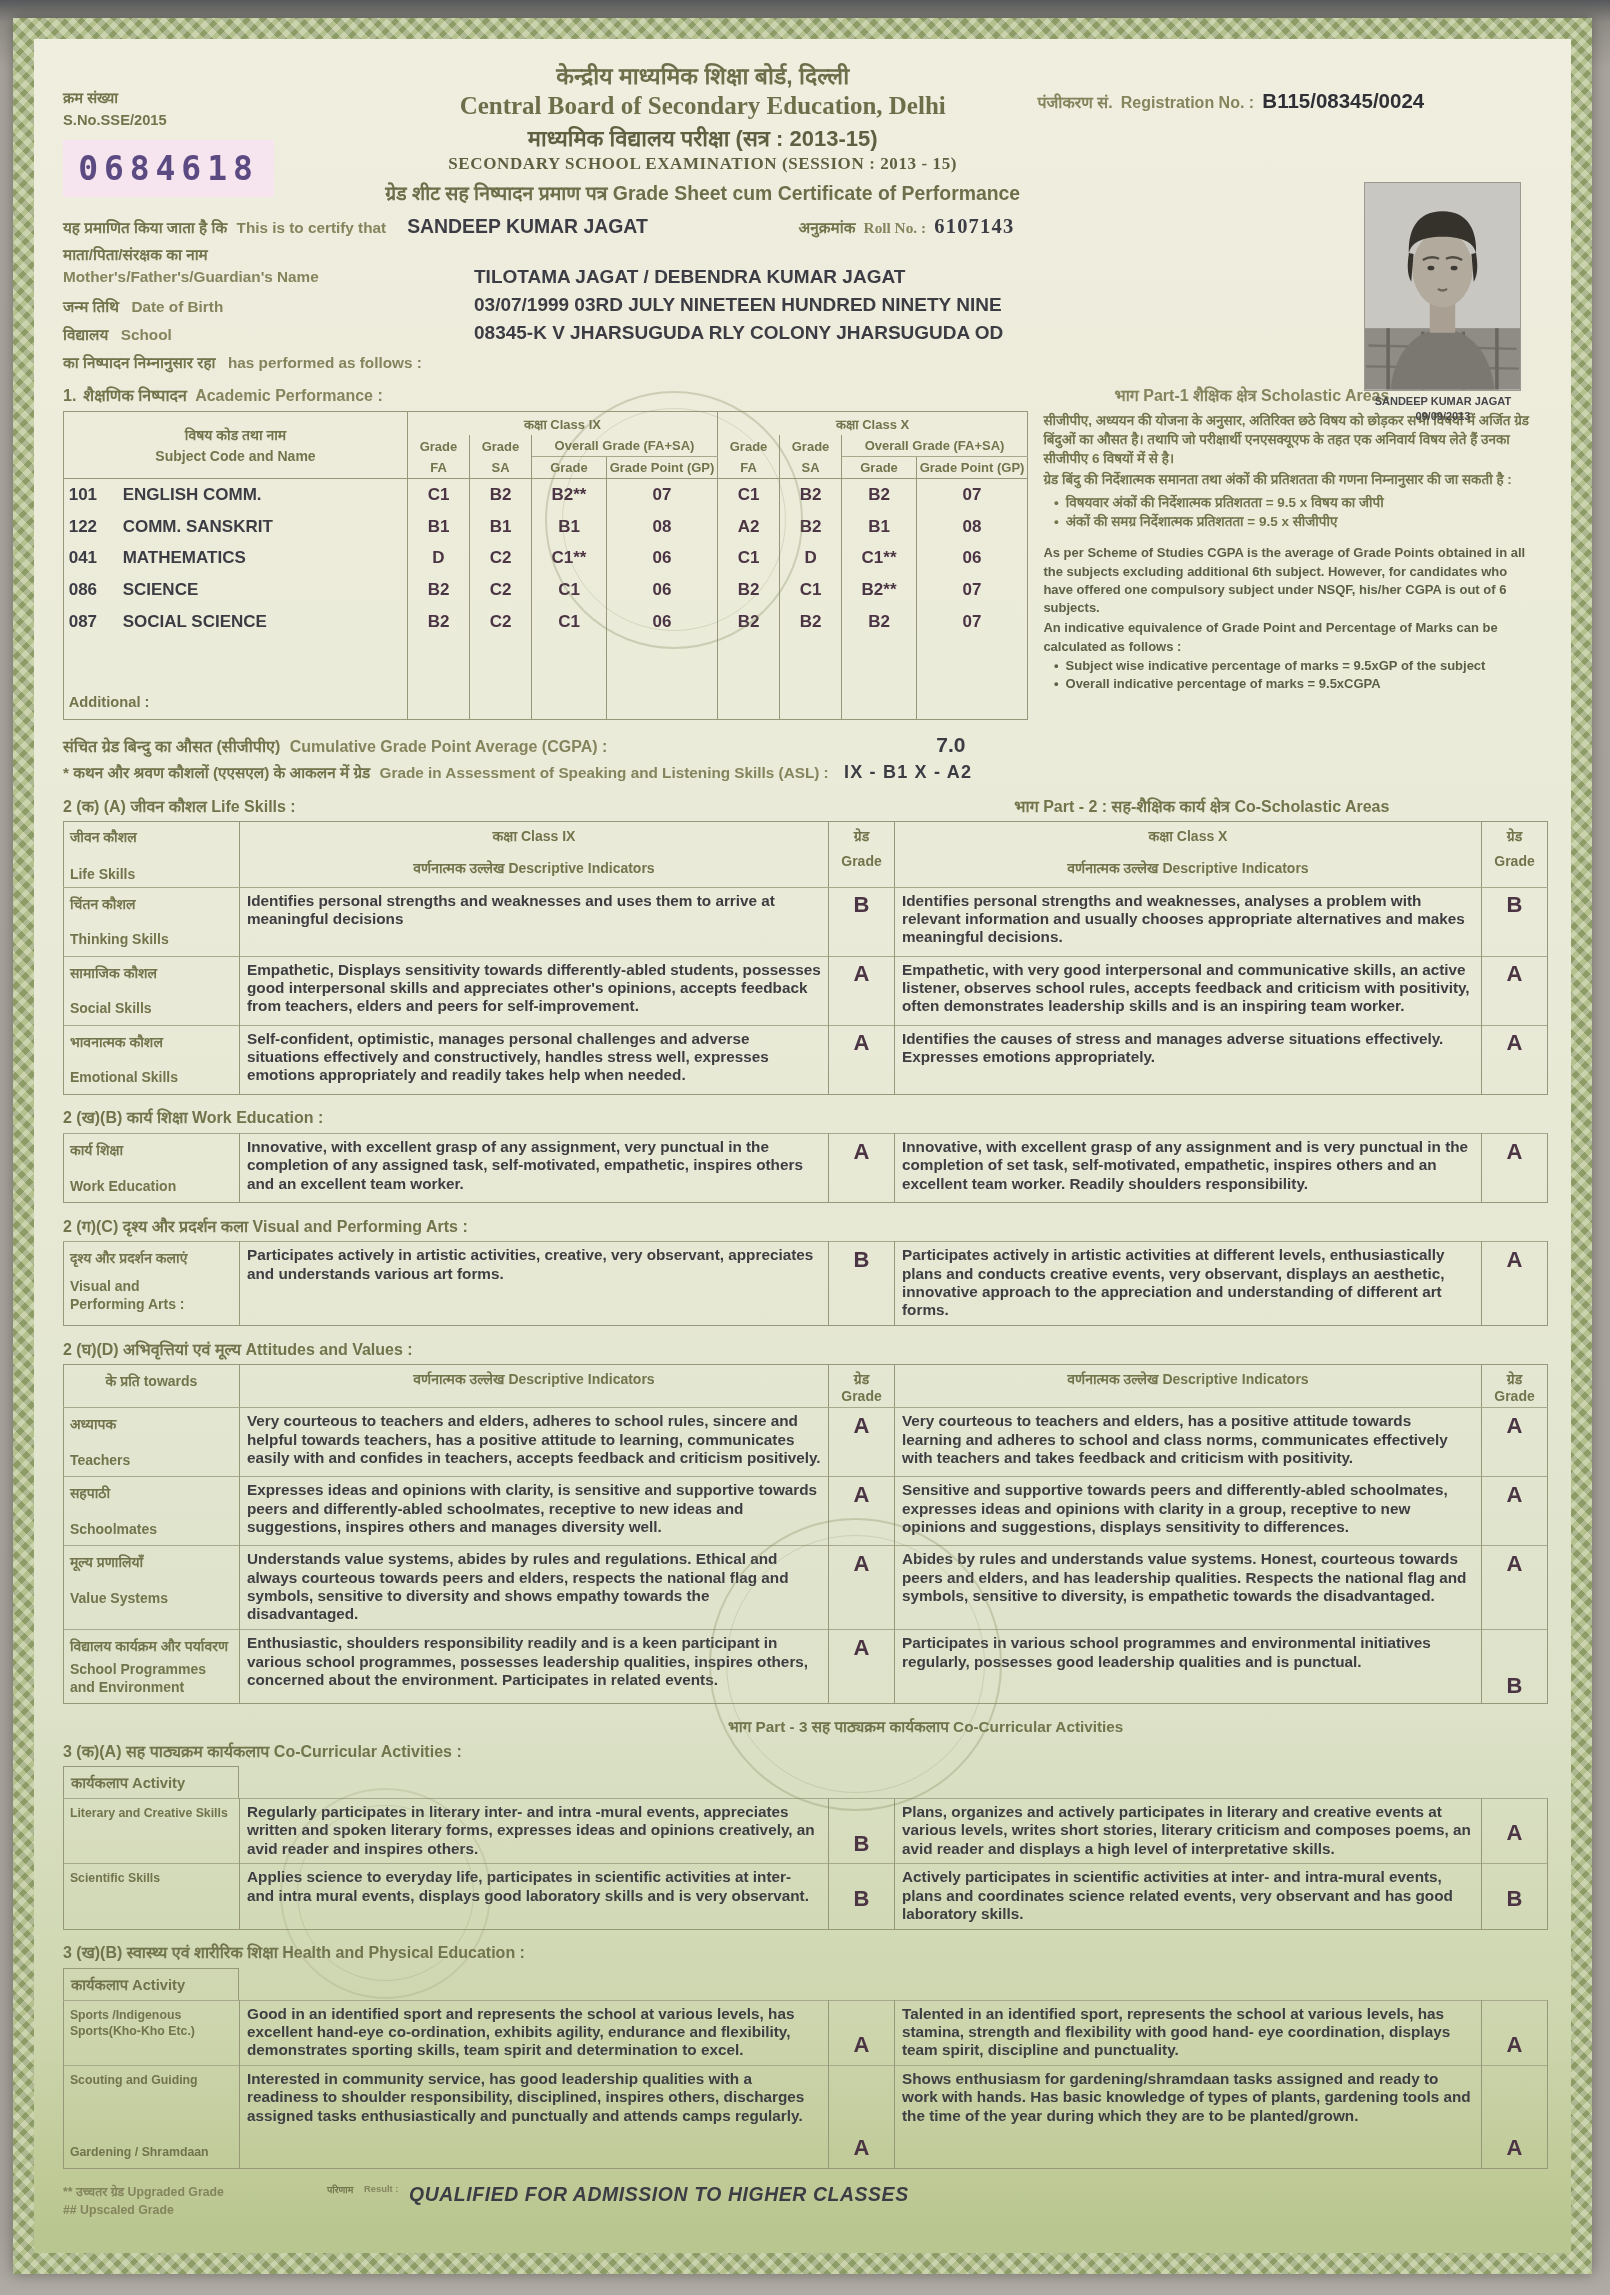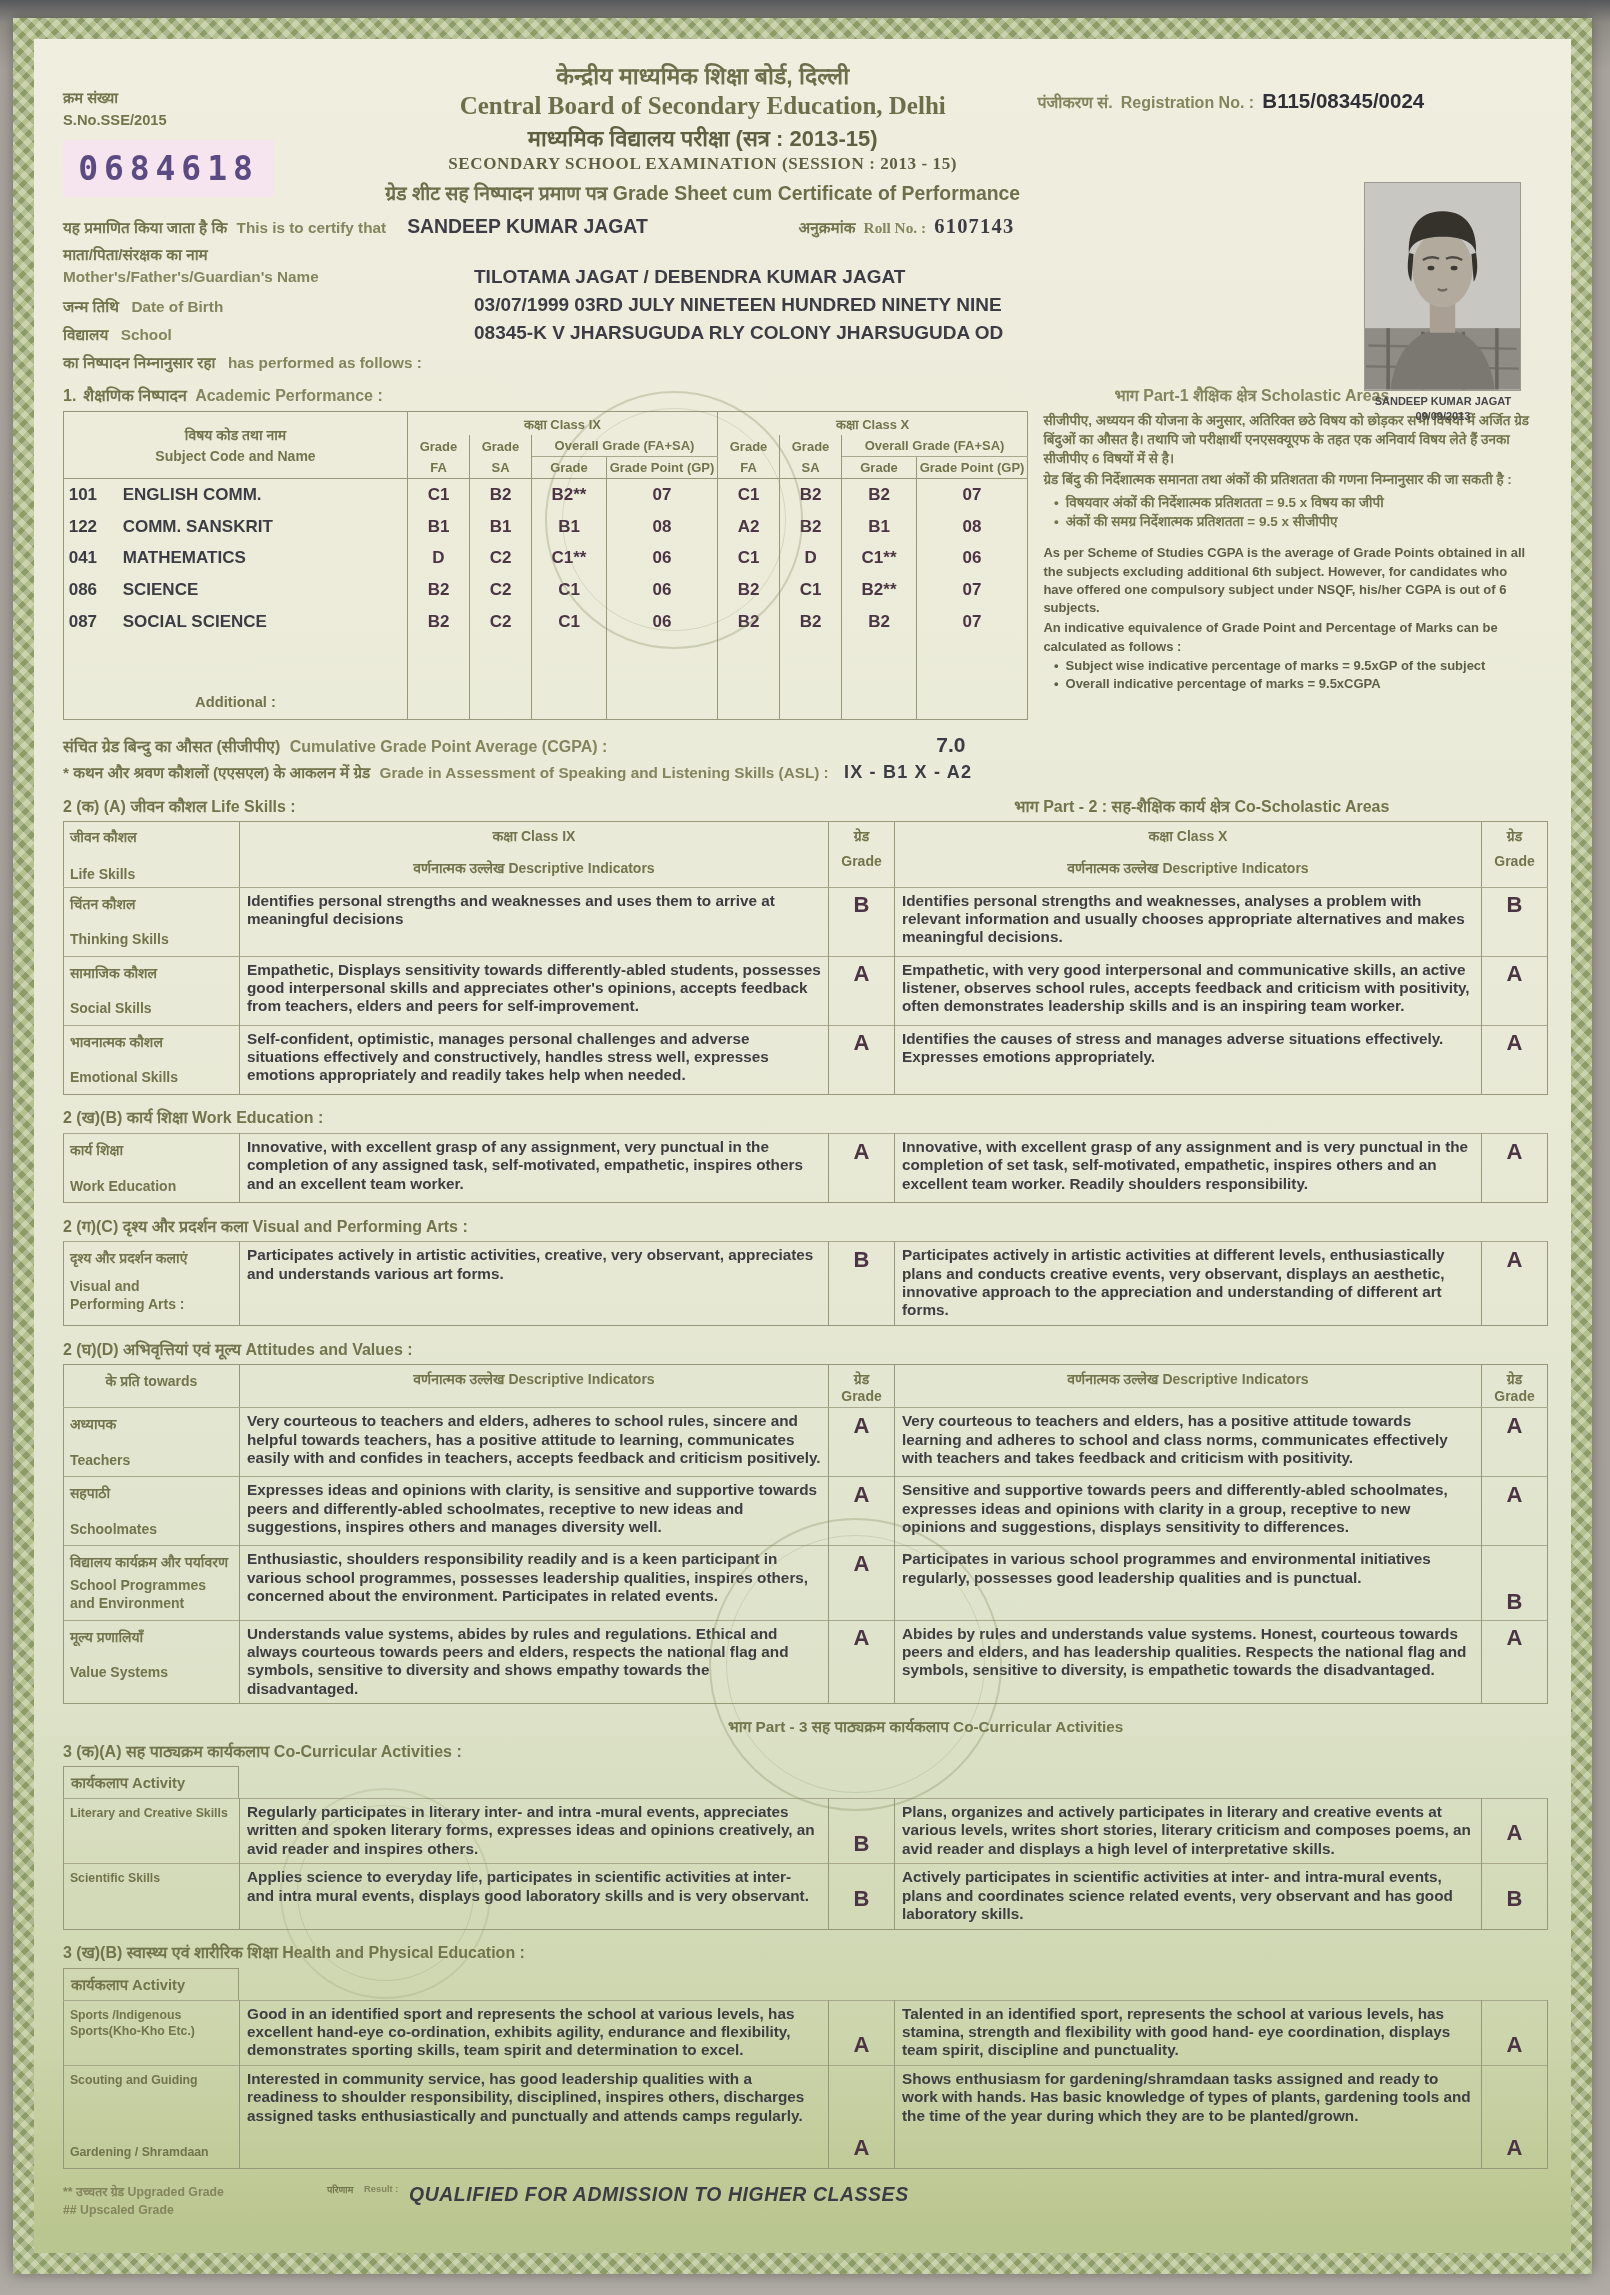--- a/index.html
+++ b/index.html
@@ -78,21 +78,21 @@
   table{border-collapse:collapse;}
   .acad{width:914px;border:1.2px solid var(--line);table-layout:fixed;}
   .acad th{color:var(--olive);font-weight:bold;font-size:13px;padding:2.9px 2.3px;text-align:center;}
   .acad th,.acad td{border-left:1.2px solid var(--line);border-right:1.2px solid var(--line);}
   .acad .hdr-bot{border-bottom:1.8px solid var(--line);}
   .acad .subj-h{font-size:14px;}
   .acad td{padding:5.9px 4.7px;font-size:17px;font-weight:bold;color:var(--ink);}
   .acad td.c{text-align:center;color:var(--maroon);}
   .acad .code{display:inline-block;width:54px;}
   .sp-row td{height:50px;border-bottom:none;}
-  .add-row td{font-size:14.7px;color:var(--olive);padding-bottom:9.4px;text-align:center;}
+  .add-row td{font-size:14.7px;color:var(--olive);padding-bottom:9.4px;}
   .notes{width:486px;color:var(--olive);font-size:13.5px;line-height:1.42;font-weight:bold;}
   .notes .bullets{margin:3.5px 0 0 10.6px;}
   .notes .bullets div{display:flex;gap:7px;}
   .notes .en{color:#5d5f45;font-size:13px;margin-top:13px;line-height:1.4;}
   .notes .en-b{margin-left:10.6px;}
 
   .cgpa-line{display:flex;align-items:baseline;margin-top:13px;font-size:16px;}
   .cgpa-line .value{font-size:21px;margin-left:329px;}
   .asl-line{display:flex;align-items:baseline;margin-top:4.7px;font-size:15.3px;}
   .asl-line .value{font-size:18px;margin-left:15.3px;letter-spacing:1.2px;}
@@ -572,39 +572,39 @@
                 <div class="g"></div>
                 <div>Schoolmates</div>
               </td>
         <td class="di-cell">Expresses ideas and opinions with clarity, is sensitive and supportive towards peers and differently-abled schoolmates, receptive to new ideas and suggestions, inspires others and manages diversity well.</td>
         <td class="gr-cell">A</td>
         <td class="di-cell">Sensitive and  supportive towards peers and differently-abled schoolmates, expresses ideas and opinions with clarity in a group, receptive to new opinions and suggestions, displays sensitivity to differences.</td>
         <td class="gr-cell">A</td>
       </tr>
       <tr>
         <td class="lab-cell">
+                <div>मूल्य प्रणालियाँ</div>
+                <div class="g"></div>
+                <div>Value Systems</div>
+              </td>
+        <td class="di-cell">Understands value systems, abides by rules and regulations. Ethical and always courteous towards peers and elders, respects the national flag and symbols, sensitive to diversity and shows empathy towards the disadvantaged.</td>
+        <td class="gr-cell">A</td>
+        <td class="di-cell">Abides by rules  and understands value systems. Honest, courteous towards peers and elders, and has leadership qualities. Respects the national flag and symbols, sensitive to diversity, is empathetic towards the disadvantaged.</td>
+        <td class="gr-cell">A</td>
+      </tr>
+      <tr>
+        <td class="lab-cell">
                 <div>विद्यालय कार्यक्रम और पर्यावरण</div>
                 <div class="g" style="height:4.7px"></div>
                 <div>School Programmes and Environment</div>
               </td>
         <td class="di-cell">Enthusiastic, shoulders responsibility readily and is a keen participant in various school programmes, possesses leadership qualities, inspires others, concerned about the environment. Participates in related events.</td>
         <td class="gr-cell">A</td>
         <td class="di-cell">Participates in various school programmes and environmental initiatives regularly, possesses good leadership qualities and is punctual.</td>
         <td class="gr-cell" style="vertical-align:bottom;padding-bottom:4.7px">B</td>
-      </tr>
-      <tr>
-        <td class="lab-cell">
-                <div>मूल्य प्रणालियाँ</div>
-                <div class="g"></div>
-                <div>Value Systems</div>
-              </td>
-        <td class="di-cell">Understands value systems, abides by rules and regulations. Ethical and always courteous towards peers and elders, respects the national flag and symbols, sensitive to diversity and shows empathy towards the disadvantaged.</td>
-        <td class="gr-cell">A</td>
-        <td class="di-cell">Abides by rules  and understands value systems. Honest, courteous towards peers and elders, and has leadership qualities. Respects the national flag and symbols, sensitive to diversity, is empathetic towards the disadvantaged.</td>
-        <td class="gr-cell">A</td>
       </tr>
     </tbody>
         </table>
 
     
     <div class="p3-center">भाग Part - 3   सह पाठ्यक्रम कार्यकलाप Co-Curricular Activities</div>
     <div class="sec-head" style="margin-top:3.5px">
       <span class="lbl">3 (क)(A) सह पाठ्यक्रम कार्यकलाप Co-Curricular Activities :</span>
     </div>
     <div class="activity-box">कार्यकलाप  Activity</div>

